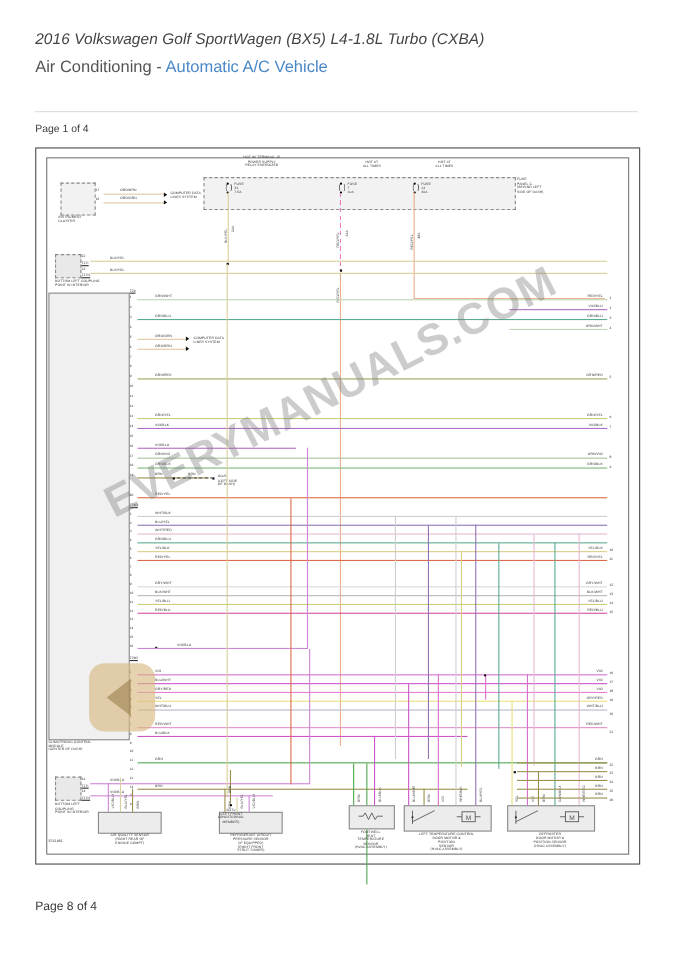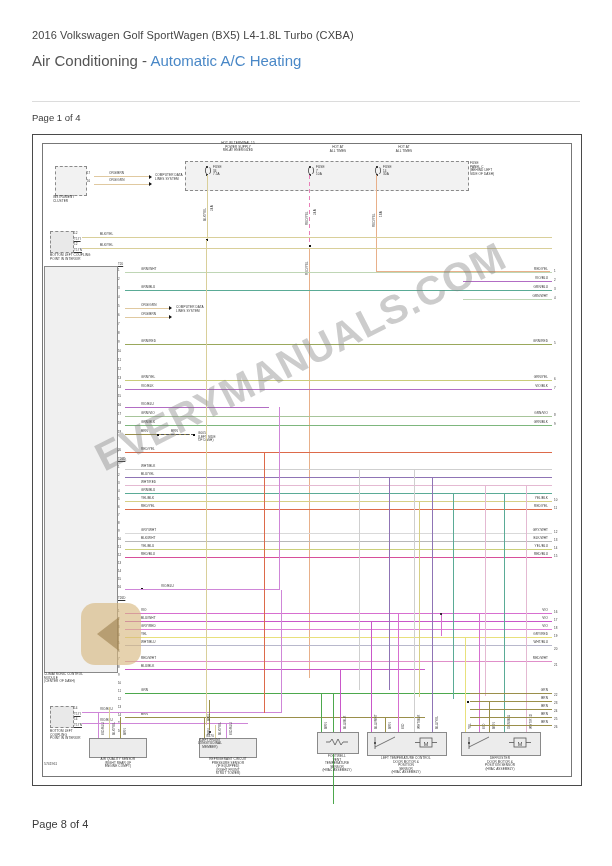--- a/index.html
+++ b/index.html
@@ -1,20 +1,20 @@
 <!DOCTYPE html>
 <html><head>
 <meta charset="utf-8">
 <style>
   html,body{margin:0;padding:0;background:#fff;}
   body{width:612px;height:866px;font-family:"Liberation Sans",sans-serif;color:#333;overflow:hidden;position:relative;}
 
   
   .hdr{position:absolute;left:32px;top:28px;width:548px;}
-  .hdr .l1{font-size:11px;color:#444;letter-spacing:.1px;line-height:15px;}
+  .hdr .l1{font-size:14px;color:#444;letter-spacing:.1px;line-height:15px;font-style:italic;}
   .hdr .l2{font-size:10.5px;color:#444;letter-spacing:.1px;line-height:15px;}
   .title{margin-top:9px;font-size:15px;color:#555;font-weight:400;}
   .title .accent{color:#4a88c7;}
   .rule{position:absolute;left:32px;top:101px;width:548px;height:1px;background:#dcdcdc;}
   .pagelbl{position:absolute;font-size:9.5px;color:#3a3a3a;}
   #page-top{left:32px;top:112px;}
   #page-bottom{left:32px;top:818px;font-size:11px;}
 
   
   .frame{position:absolute;left:32px;top:134px;width:548px;height:650px;border:1px solid #4a4a4a;background:#fff;}
@@ -47,21 +47,21 @@
   .arw{position:absolute;width:0;height:0;border-top:2px solid transparent;border-bottom:2px solid transparent;border-left:3.4px solid #111;}
   .cnum{position:absolute;font-size:3px;color:#333;}
   .foot{position:absolute;left:11px;top:627px;font-size:3.4px;color:#444;}
   .fuse{position:absolute;width:4px;height:7px;border-left:.7px solid #666;border-right:.7px solid #666;border-radius:40%;}
 </style>
 </head>
 <body>
 
 <div class="hdr">
   <div class="l1">2016 Volkswagen Golf SportWagen (BX5) L4-1.8L Turbo (CXBA)</div>
-  <div class="title"><span>Air Conditioning</span><span> - </span><span class="accent">Automatic A/C Heating</span></div>
+  <div class="title"><span>Air Conditioning</span><span> - </span><span class="accent">Automatic A/C Vehicle</span></div>
 </div>
 <div class="rule"></div>
 <div class="pagelbl" id="page-top">Page 1 of 4</div>
 <div class="pagelbl" id="page-bottom">Page 8 of 4</div>
 
 <div class="frame">
 <div class="inner"></div>
 <div class="dgm">
 
   <div class="dbox" style="left:152px;top:26px;width:282px;height:28px;"></div>

